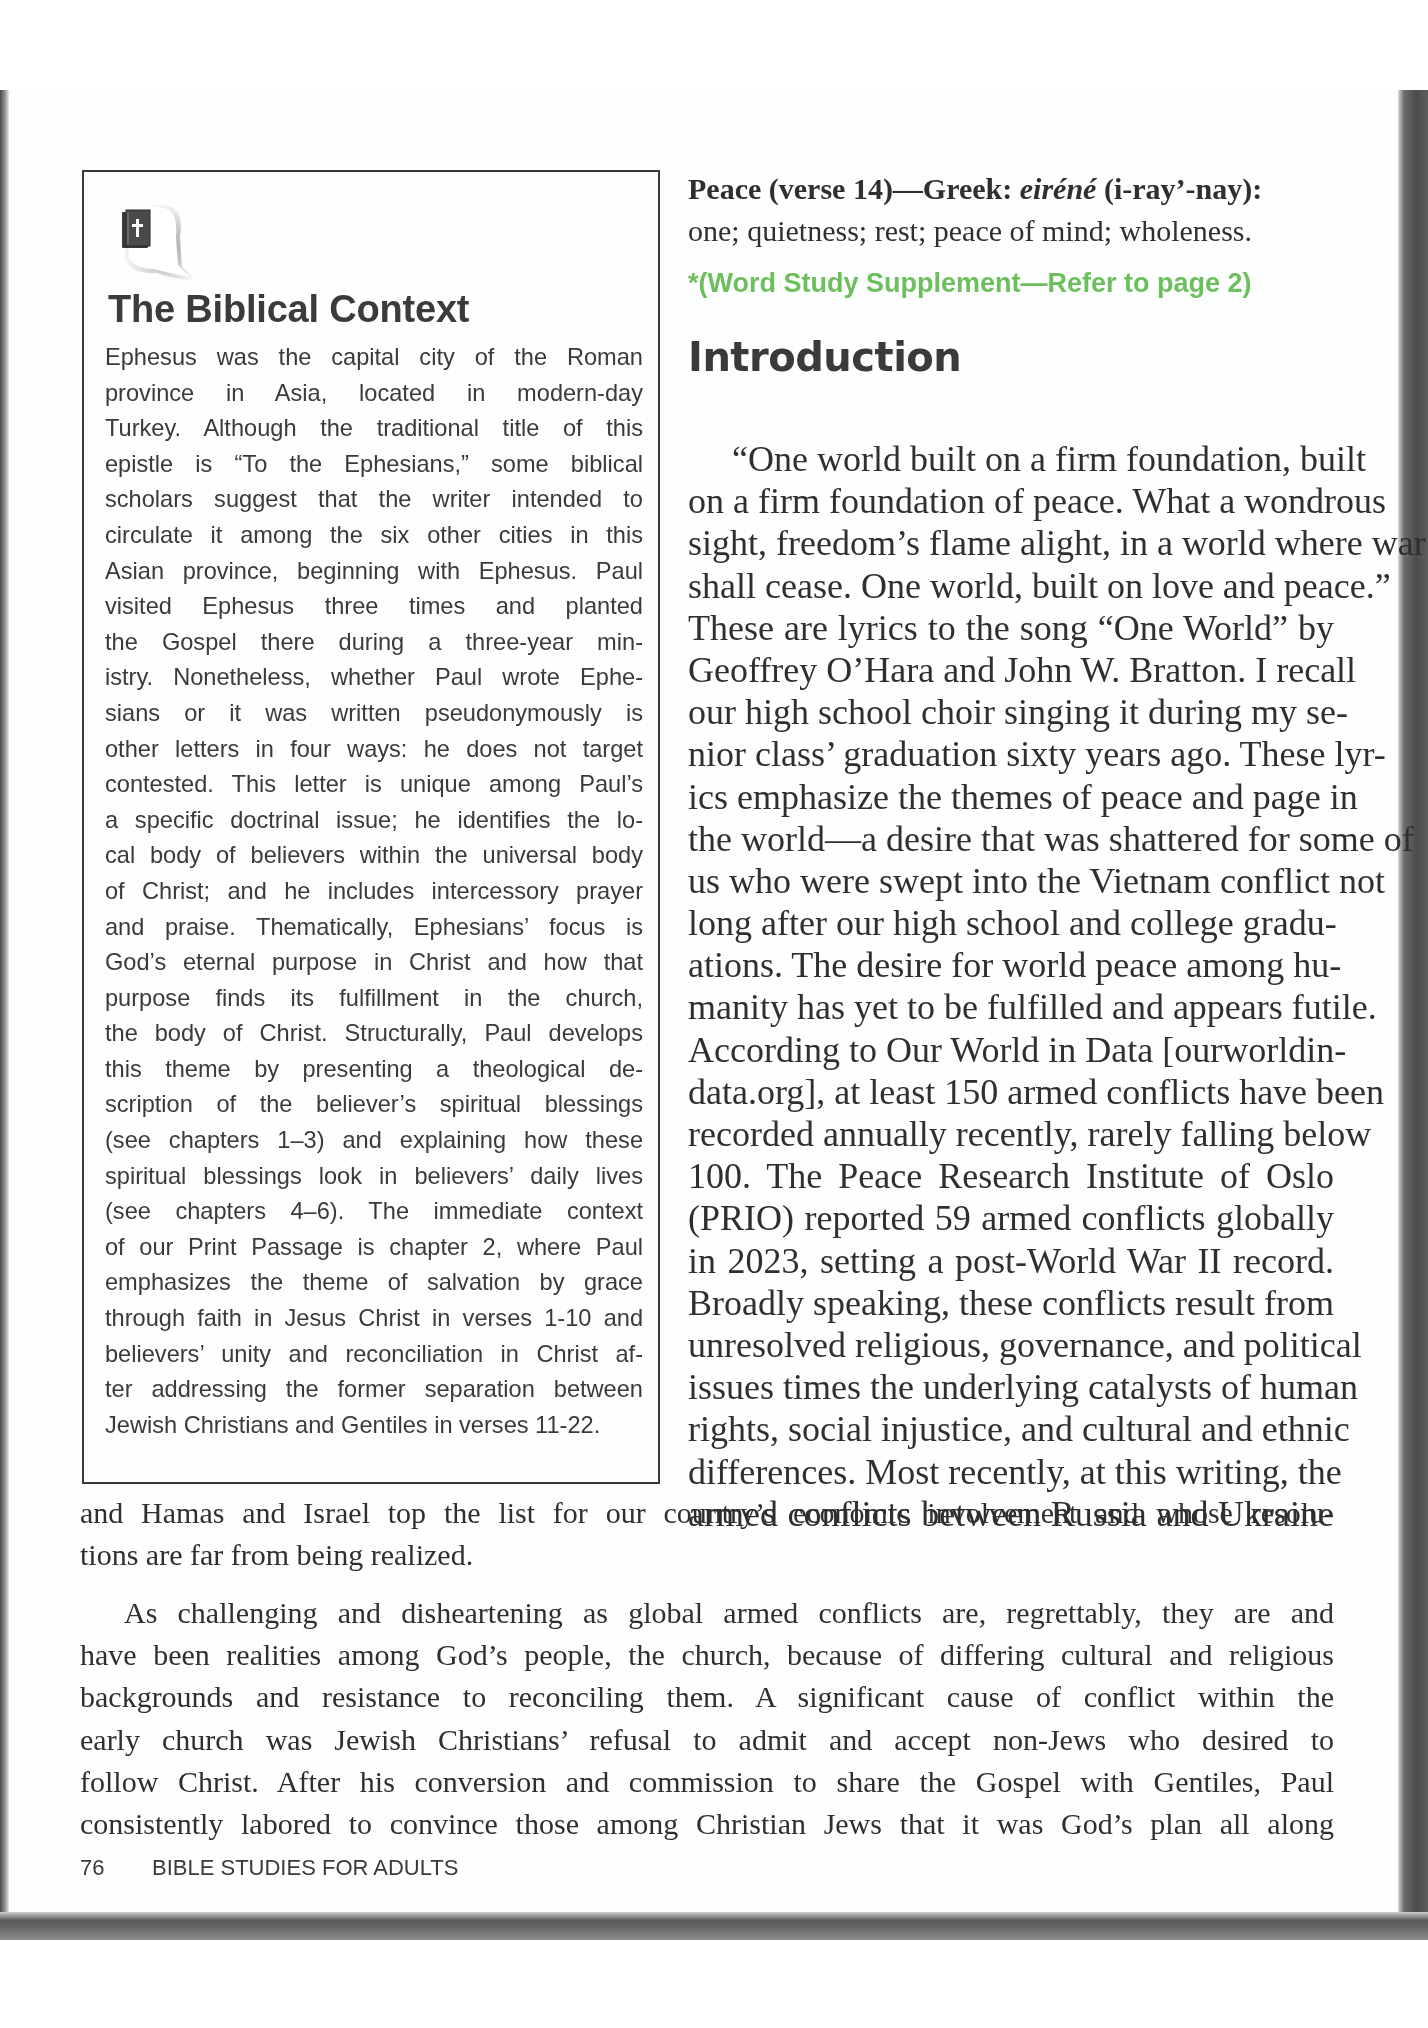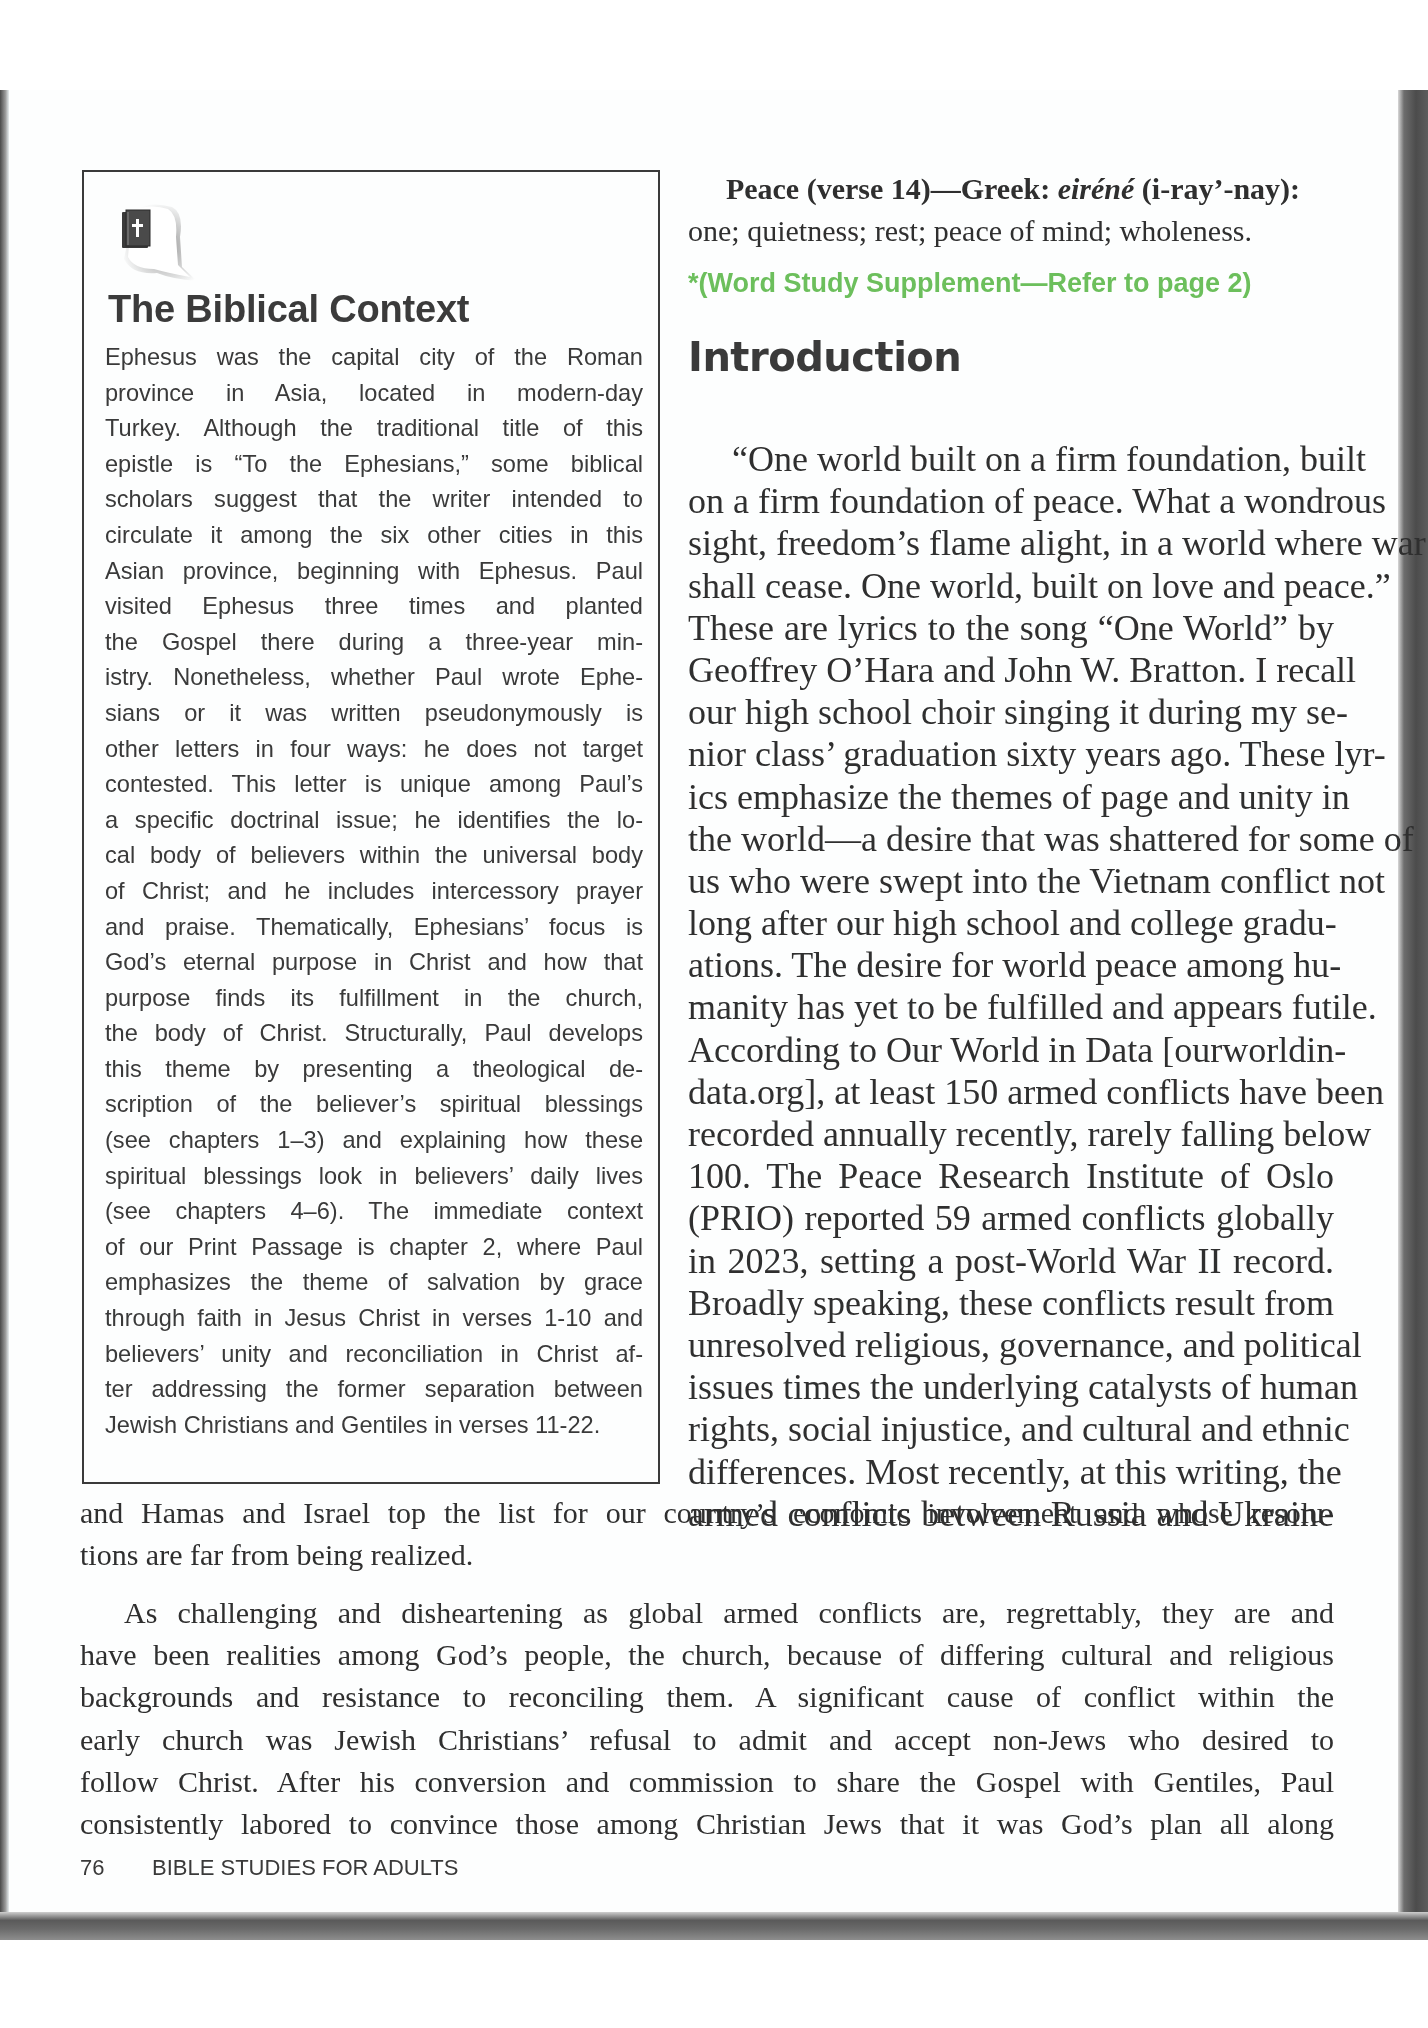--- a/index.html
+++ b/index.html
@@ -39,21 +39,21 @@
     position: absolute; left: 105px; top: 340px; width: 538px;
     font-family: "Liberation Sans", sans-serif; font-size: 23.6px;
     line-height: 35.6px; color: #3a3a3a;
   }
   .sidebar-body .ln { display: block; text-align: justify; text-align-last: justify; white-space: nowrap; height: 35.6px; }
   .sidebar-body .ln.last { text-align-last: left; }
 
   .serif { font-family: "Liberation Serif", serif; color: #2f2f2f; }
   .ws-head {
     position: absolute; left: 688px; top: 168px; width: 650px;
-    font-size: 30px; line-height: 42px; font-weight: bold; text-align: center;
+    font-size: 30px; line-height: 42px; font-weight: bold;
   }
   .ws-head em { font-style: italic; }
   .ws-def {
     position: absolute; left: 688px; top: 210px; width: 650px;
     font-size: 30px; line-height: 42px;
   }
   .ws-supp {
     position: absolute; left: 688px; top: 268px;
     font-family: "Liberation Sans", sans-serif; font-weight: bold;
     font-size: 27px; color: #6cbf5c;
@@ -151,21 +151,21 @@
 <div class="intro-title">Introduction</div>
 <div class="col-body serif" id="col-body">
     <span class="ln indent">“One world built on a firm foundation, built</span>
     <span class="ln">on a firm foundation of peace. What a wondrous</span>
     <span class="ln">sight, freedom’s flame alight, in a world where war</span>
     <span class="ln">shall cease. One world, built on love and peace.”</span>
     <span class="ln">These are lyrics to the song “One World” by</span>
     <span class="ln">Geoffrey O’Hara and John W. Bratton. I recall</span>
     <span class="ln">our high school choir singing it during my se-</span>
     <span class="ln">nior class’ graduation sixty years ago. These lyr-</span>
-    <span class="ln">ics emphasize the themes of page and unity in</span>
+    <span class="ln">ics emphasize the themes of peace and page in</span>
     <span class="ln">the world—a desire that was shattered for some of</span>
     <span class="ln">us who were swept into the Vietnam conflict not</span>
     <span class="ln">long after our high school and college gradu-</span>
     <span class="ln">ations. The desire for world peace among hu-</span>
     <span class="ln">manity has yet to be fulfilled and appears futile.</span>
     <span class="ln">According to Our World in Data [ourworldin-</span>
     <span class="ln">data.org], at least 150 armed conflicts have been</span>
     <span class="ln">recorded annually recently, rarely falling below</span>
     <span class="ln">100. The Peace Research Institute of Oslo</span>
     <span class="ln">(PRIO) reported 59 armed conflicts globally</span>

